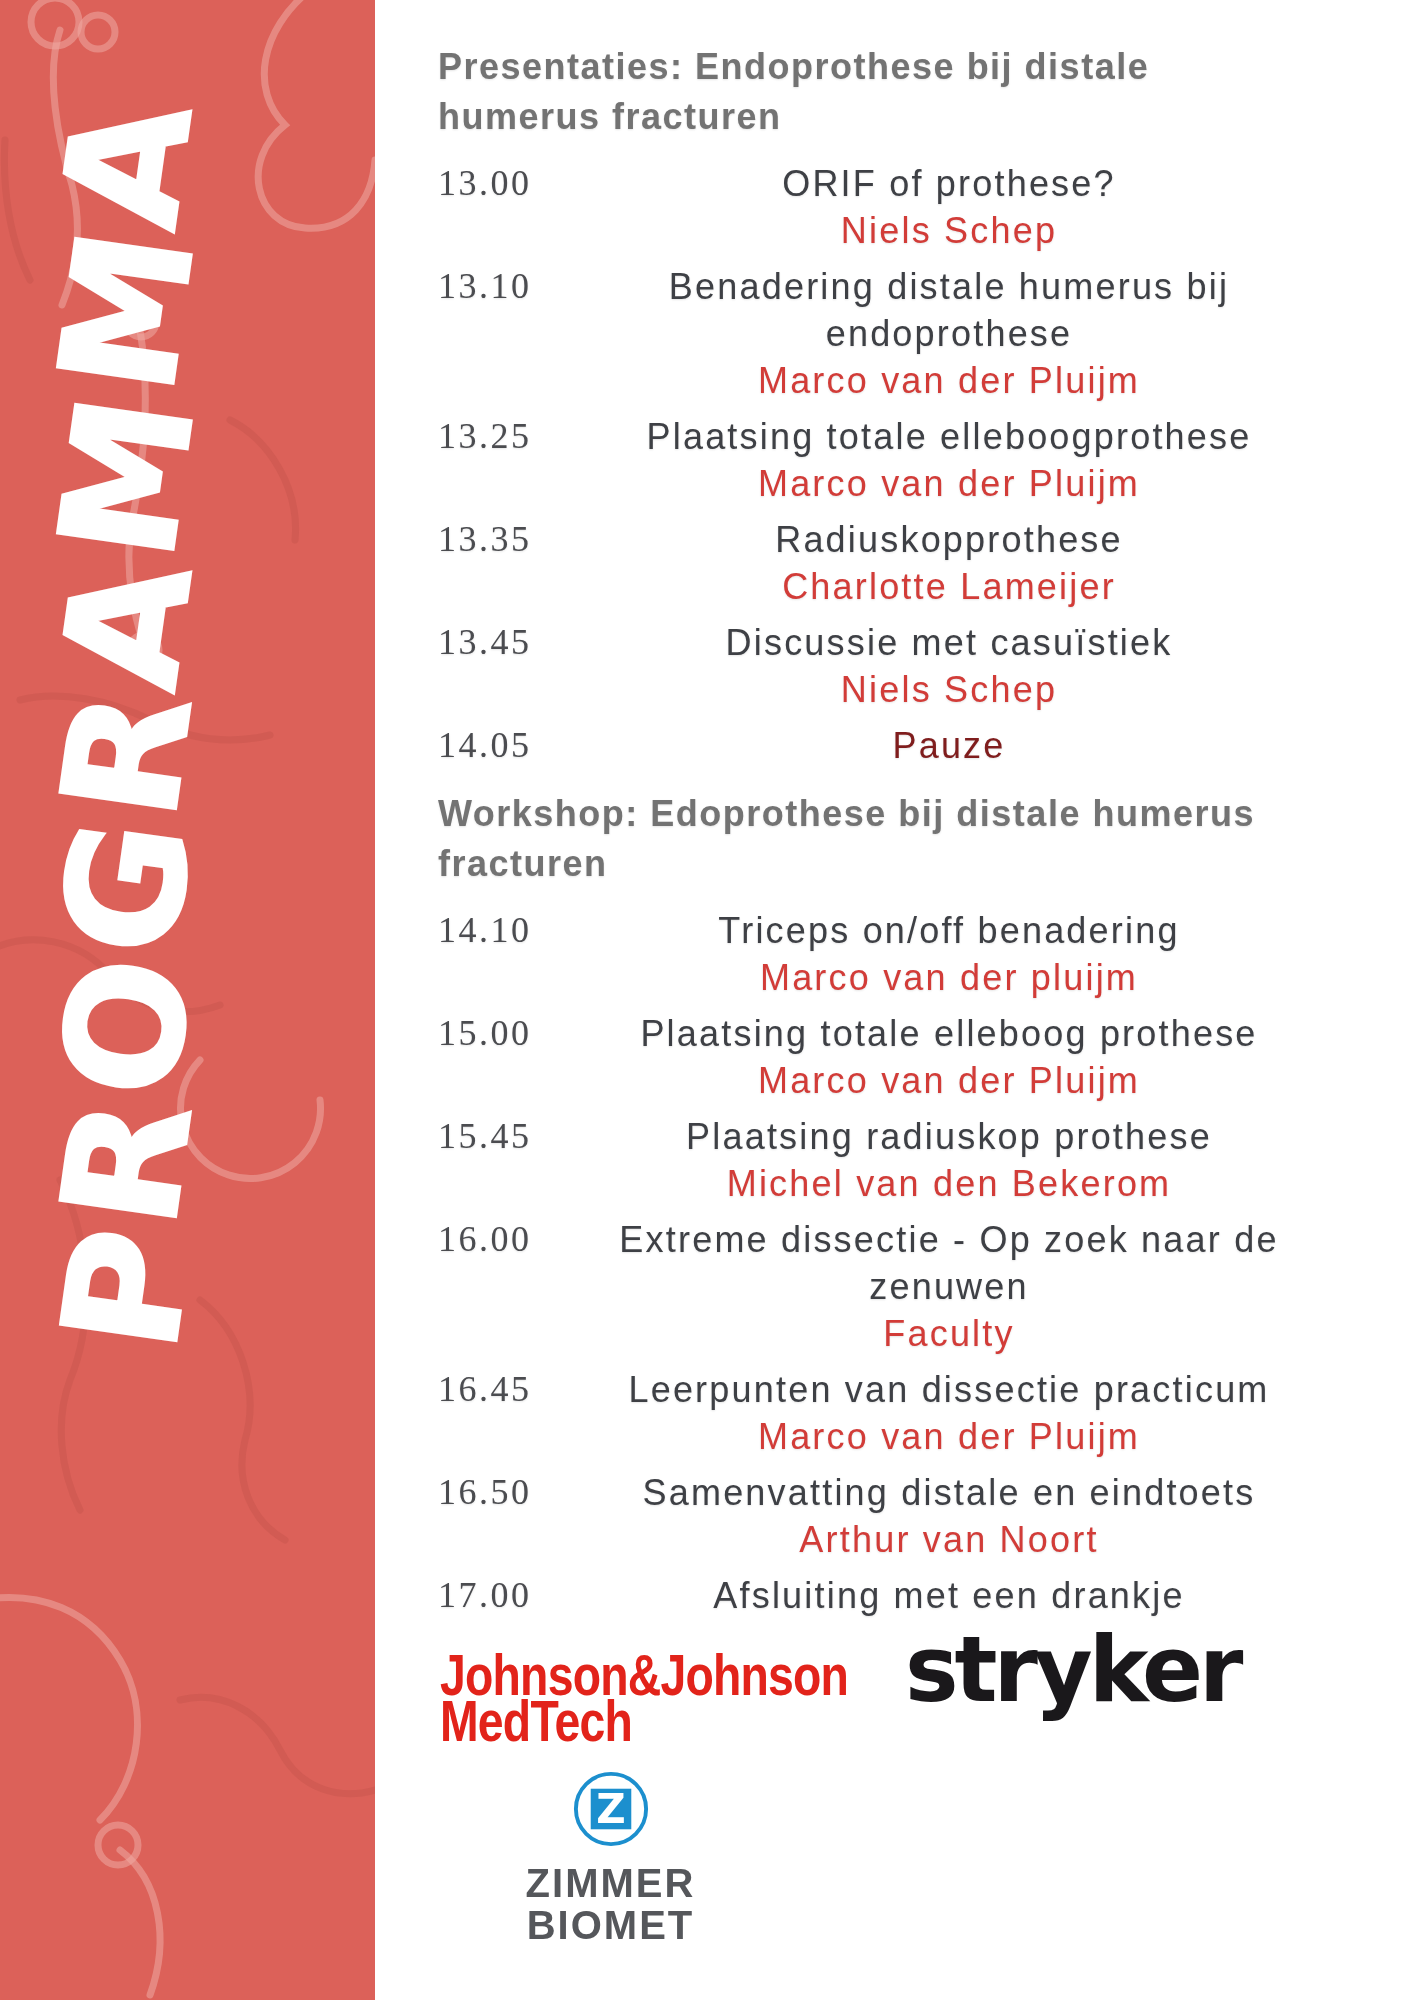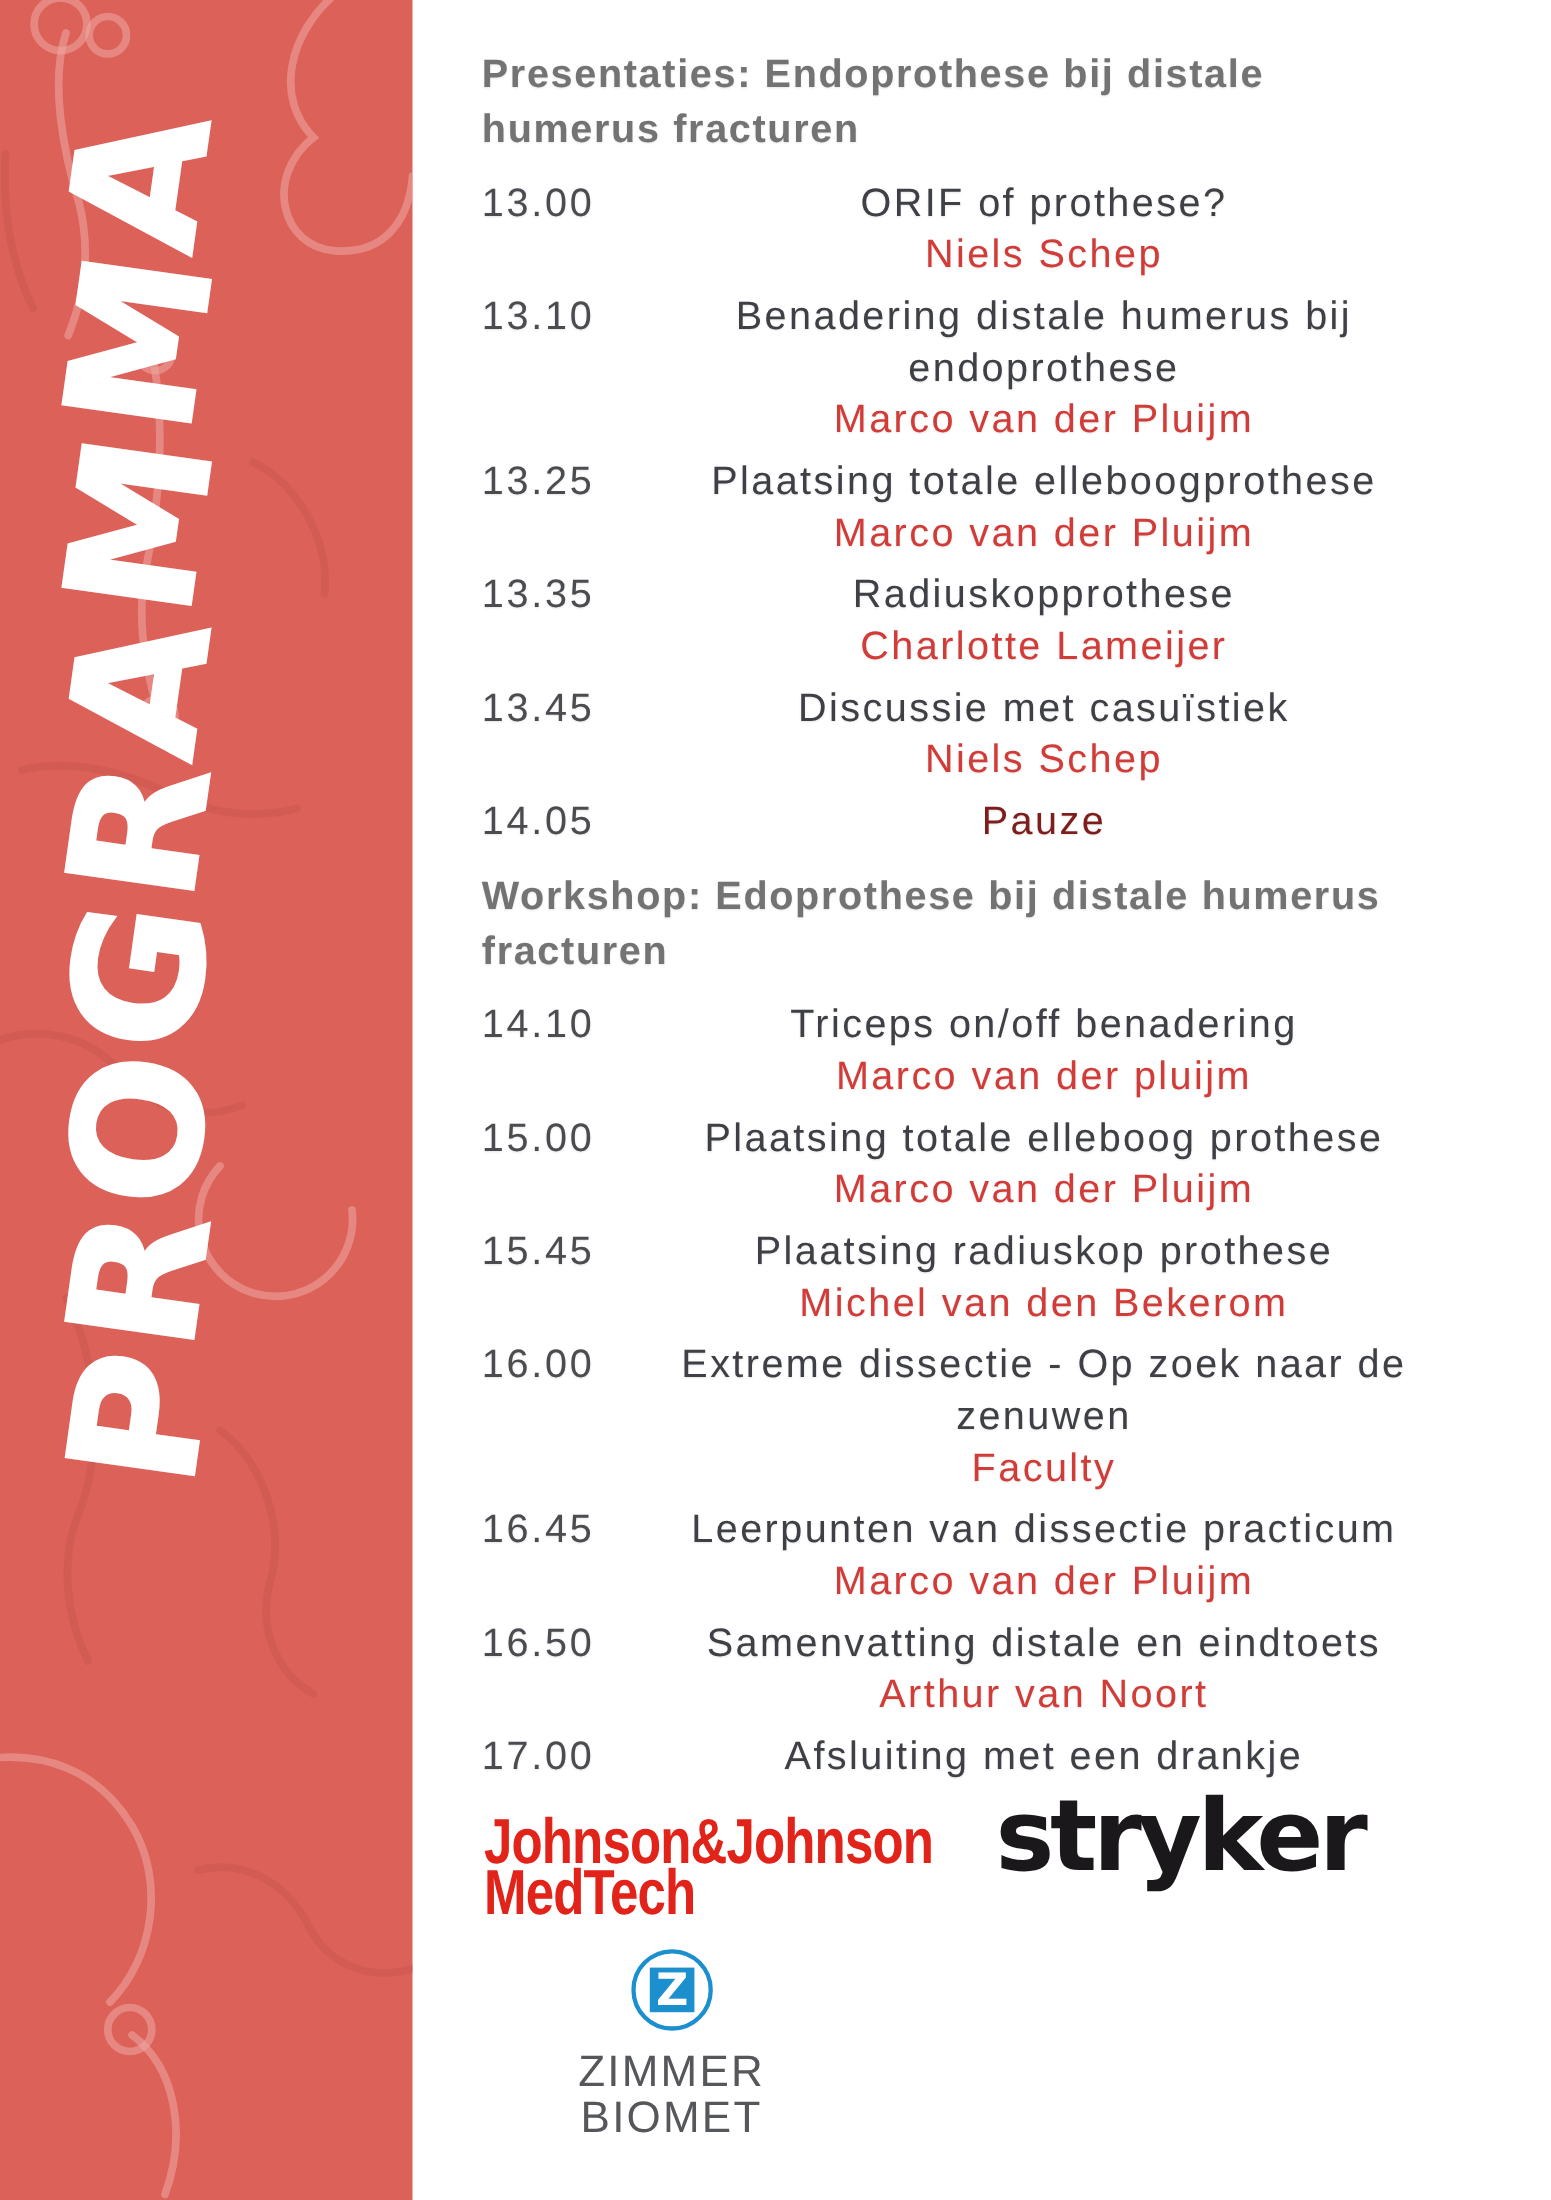--- a/index.html
+++ b/index.html
@@ -29,20 +29,21 @@
   }
   .sec-heading{
     margin:0 0 18px 0;font-size:36px;line-height:50px;font-weight:700;
     letter-spacing:1.5px;color:#737373;
   }
   .sec + .sec .sec-heading{margin-top:20px;}
   .row{display:flex;align-items:flex-start;margin-bottom:9px;}
   .time{
     width:142px;flex:0 0 142px;color:#4b4c50;letter-spacing:2.5px;
     line-height:47px;
+    font-family:Liberation Serif, serif;
   }
   .cell{flex:1;text-align:center;}
   .title{color:#3e4045;letter-spacing:2.2px;line-height:47px;}
   .title.strong{color:#7f1d1d;}
   .speaker{color:#d23c38;letter-spacing:2.2px;line-height:47px;}
   
   .jnj{
     position:absolute;left:440px;top:1652px;color:#e2231a;
     font-weight:700;font-size:58px;letter-spacing:-1px;
     transform:scaleX(0.8);transform-origin:left top;line-height:46px;
@@ -52,21 +53,21 @@
     position:absolute;left:905px;top:1625px;color:#1a181b;
     font-family:"DejaVu Sans",sans-serif;font-weight:800;font-size:90px;
     letter-spacing:-4px;line-height:90px;
   }
   .zimmer{
     position:absolute;left:438px;top:1770px;width:345px;text-align:center;
   }
   .zimmer-mark{display:block;margin:0 auto 14px auto;}
   .zimmer-name{
     font-size:40px;letter-spacing:2px;color:#55575b;line-height:42px;
-    font-weight:400;
+    font-weight:700;
   }
   .zimmer-tag{
     margin-top:6px;font-size:27px;color:#3aa0d9;letter-spacing:0.5px;
     line-height:30px;
   }
   .zimmer-tag sup{font-size:11px;vertical-align:super;}
 </style>
 </head>
 <body>
 

